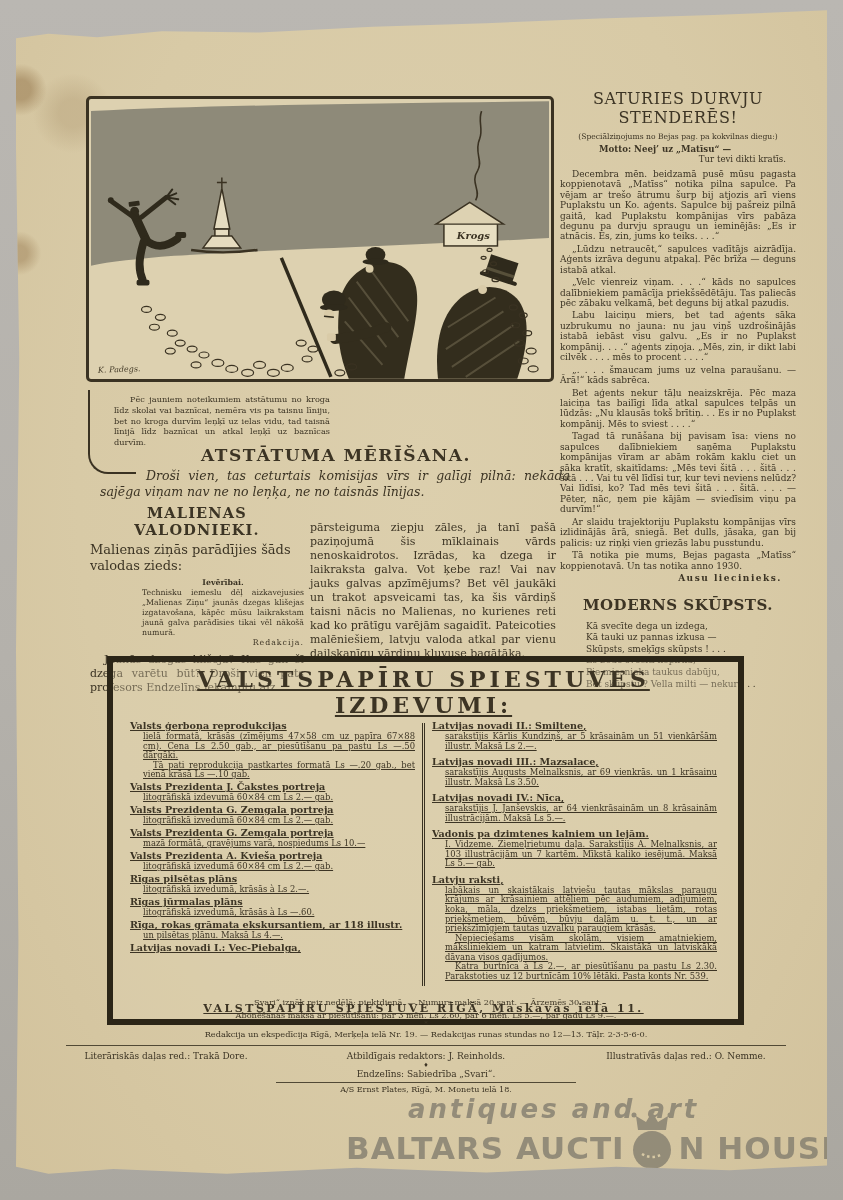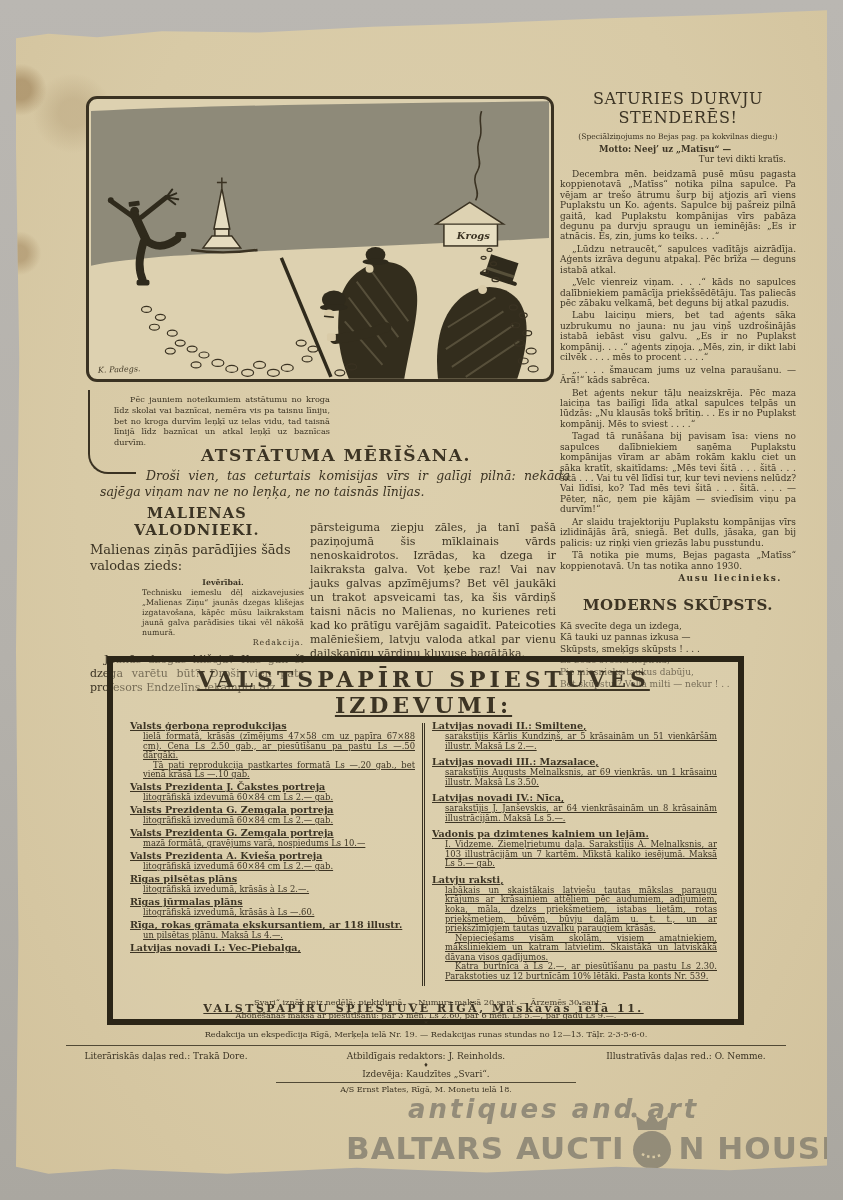--- a/index.html
+++ b/index.html
@@ -13,35 +13,35 @@
     background:
       radial-gradient(circle at 0.6% 7%, rgba(150,120,78,.55) 0 10px, rgba(150,120,78,0) 26px),
       radial-gradient(circle at 0.4% 21%, rgba(150,120,78,.45) 0 8px, rgba(150,120,78,0) 22px),
       radial-gradient(circle at 7% 9%, rgba(160,135,95,.28) 0 14px, rgba(160,135,95,0) 40px),
       radial-gradient(ellipse at 50% 40%, #dccfad 0%, #d8caa6 60%, #d2c29c 100%);
     clip-path:polygon(0% 2.6%,4% 2.2%,10% 2.5%,18% 2%,30% 2.1%,44% 1.6%,58% 1.3%,72% .9%,86% .6%,100% .2%,100% 99.1%,88% 99.5%,74% 99.2%,58% 99.7%,42% 99.3%,26% 99.8%,12% 99.4%,4% 99.8%,0% 99.2%,.3% 80%,0% 55%,.4% 30%,0% 12%);
     box-shadow:0 3px 16px rgba(0,0,0,.3);
   }
   .abs{position:absolute;}
   
-  .illu{left:70px;top:88px;width:468px;height:286px;border:3px solid #3a3222;border-radius:11px;box-sizing:border-box;background:#ddd1b0;overflow:hidden;}
+  .illu{left:70px;top:88px;width:468px;height:286px;border:3px solid #3a3222;border-radius:5px;box-sizing:border-box;background:#ddd1b0;overflow:hidden;}
   .illu svg{display:block;width:100%;height:100%;}
   .illu-sig{position:absolute;left:9px;bottom:5px;font-size:8px;font-style:italic;color:#463d2a;transform:rotate(-2deg);}
   
   .rcol{left:544px;top:82px;width:236px;}
   .r-title{font-size:16px;font-weight:normal;text-align:center;line-height:1.18;letter-spacing:.6px;}
   .r-sub{font-size:7.6px;text-align:center;margin-top:4px;}
   .r-motto{font-size:8.6px;font-weight:bold;text-align:center;padding-right:26px;margin-top:3px;}
   .r-motto2{font-size:8.6px;text-align:right;padding-right:10px;}
   .r-body{margin-top:5px;font-size:9px;line-height:1.16;text-align:justify;}
   .r-body p{margin:0 0 2px 0;text-indent:12px;}
   .r-sign{font-size:9px;font-weight:bold;text-align:right;letter-spacing:1.5px;padding-right:14px;margin-top:1px;}
   .poem{margin-top:13px;}
   .poem-title{font-size:15px;font-weight:bold;text-align:center;letter-spacing:.5px;}
-  .poem-lines{margin-top:7px;font-size:9px;line-height:1.28;}
+  .poem-lines{margin-top:7px;margin-left:26px;font-size:9px;line-height:1.28;}
   
   .bracket{left:72px;top:382px;width:46px;height:82px;border-left:2px solid #3a3222;border-bottom:2px solid #3a3222;border-bottom-left-radius:20px;}
   .cap-small{left:98px;top:386px;width:216px;font-size:8.2px;line-height:1.32;text-align:justify;}
   .cap-small .ind{text-indent:16px;}
   .m-title{left:90px;top:437px;width:460px;text-align:center;font-size:17px;font-weight:bold;letter-spacing:1.5px;}
   .m-cap{left:84px;top:460px;width:470px;font-size:12.5px;font-style:italic;line-height:1.25;text-indent:46px;text-align:justify;}
   
   .vcol1{left:74px;top:496px;width:214px;}
   .v-title{font-size:14.5px;font-weight:bold;letter-spacing:1.2px;text-align:center;}
   .v-intro{font-size:13px;line-height:1.25;margin-top:4px;}
@@ -304,21 +304,21 @@
     <div>„Svari“ iznāk reiz nedēļā: piektdienā. — Numurs maksā 20 sant. — Ārzemēs 30 sant.</div>
     <div>Abonēšanas maksa ar piesūtīšanu: par 3 mēn. Ls 2.60, par 6 mēn. Ls 5.—, par gadu Ls 9.—.</div>
     <div class="f-star">*</div>
     <div>Redakcija un ekspedīcija Rīgā, Merķeļa ielā Nr. 19. — Redakcijas runas stundas no 12—13.   Tāļr. 2-3-5-6-0.</div>
     <hr class="f-rule">
     <div class="f-credits">
       <div>Literāriskās daļas red.: Trakā Dore.</div>
       <div class="c">
         <div>Atbildīgais redaktors: J. Reinholds.</div>
         <div class="f-orn">♦</div>
-        <div>Izdevēja: Kaudzītes „Svari“.</div>
+        <div>Endzelīns: Sabiedrība „Svari“.</div>
         <hr class="f-short">
         <div class="f-printer">A/S Ernst Plates, Rīgā, M. Monetu ielā 18.</div>
       </div>
       <div>Illustratīvās daļas red.: O. Nemme.</div>
     </div>
   </div>
 
   <div class="abs wm">
     <div class="wm-1">antiques and art</div>
     <div class="wm-2">

